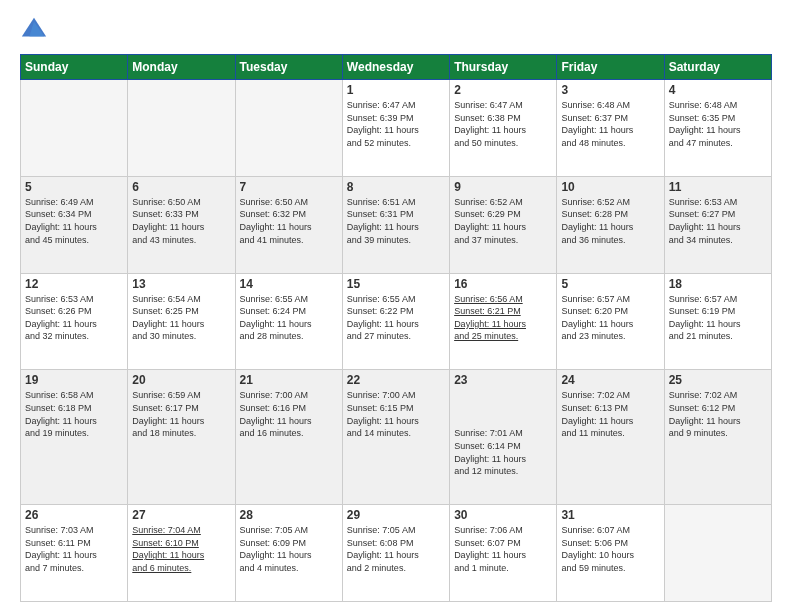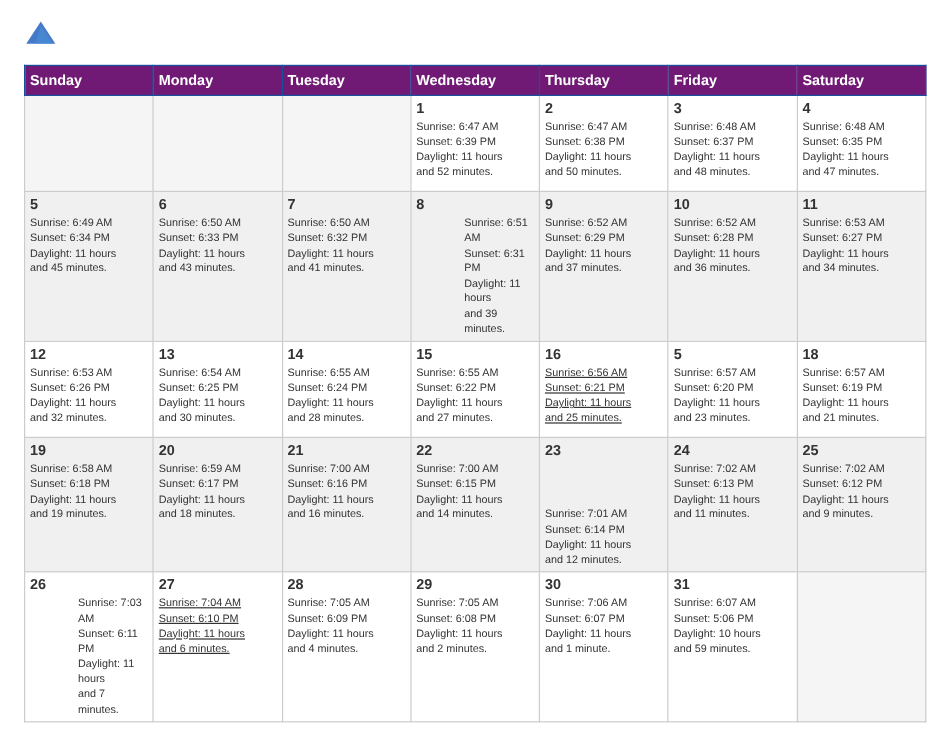--- a/index.html
+++ b/index.html
@@ -52,21 +52,21 @@
       font-size: 14px;
       color: #555;
     }
     .calendar {
       flex: 1;
       border-collapse: collapse;
       width: 100%;
       table-layout: fixed;
     }
     .calendar th {
-      background-color: #701a75;
+      background-color: #15803d;
       color: #fff;
       font-size: 12px;
       font-weight: bold;
       padding: 5px 4px;
       text-align: left;
       border: 1px solid #1a4fa0;
     }
     .calendar td {
       border: 1px solid #ccc;
       vertical-align: top;
@@ -178,21 +178,21 @@
           </td>
           <td>
             <span class="day-number">7</span>
             <div class="cell-text" style="white-space: pre-line;">Sunrise: 6:50 AM
 Sunset: 6:32 PM
 Daylight: 11 hours
 and 41 minutes.</div>
           </td>
           <td>
             <span class="day-number">8</span>
-            <div class="cell-text" style="white-space: pre-line; margin-left: 40px;">Sunrise: 6:51 AM
+            <div class="cell-text" style="white-space: pre-line;">Sunrise: 6:51 AM
 Sunset: 6:31 PM
 Daylight: 11 hours
 and 39 minutes.</div>
           </td>
           <td>
             <span class="day-number">9</span>
             <div class="cell-text" style="white-space: pre-line;">Sunrise: 6:52 AM
 Sunset: 6:29 PM
 Daylight: 11 hours
 and 37 minutes.</div>
@@ -310,21 +310,21 @@
             <span class="day-number">25</span>
             <div class="cell-text" style="white-space: pre-line;">Sunrise: 7:02 AM
 Sunset: 6:12 PM
 Daylight: 11 hours
 and 9 minutes.</div>
           </td>
         </tr>
         <tr>
           <td>
             <span class="day-number">26</span>
-            <div class="cell-text" style="white-space: pre-line; margin-left: 40px;">Sunrise: 7:03 AM
+            <div class="cell-text" style="white-space: pre-line;">Sunrise: 7:03 AM
 Sunset: 6:11 PM
 Daylight: 11 hours
 and 7 minutes.</div>
           </td>
           <td>
             <span class="day-number">27</span>
             <div class="cell-text" style="white-space: pre-line; text-decoration: underline;">Sunrise: 7:04 AM
 Sunset: 6:10 PM
 Daylight: 11 hours
 and 6 minutes.</div>

